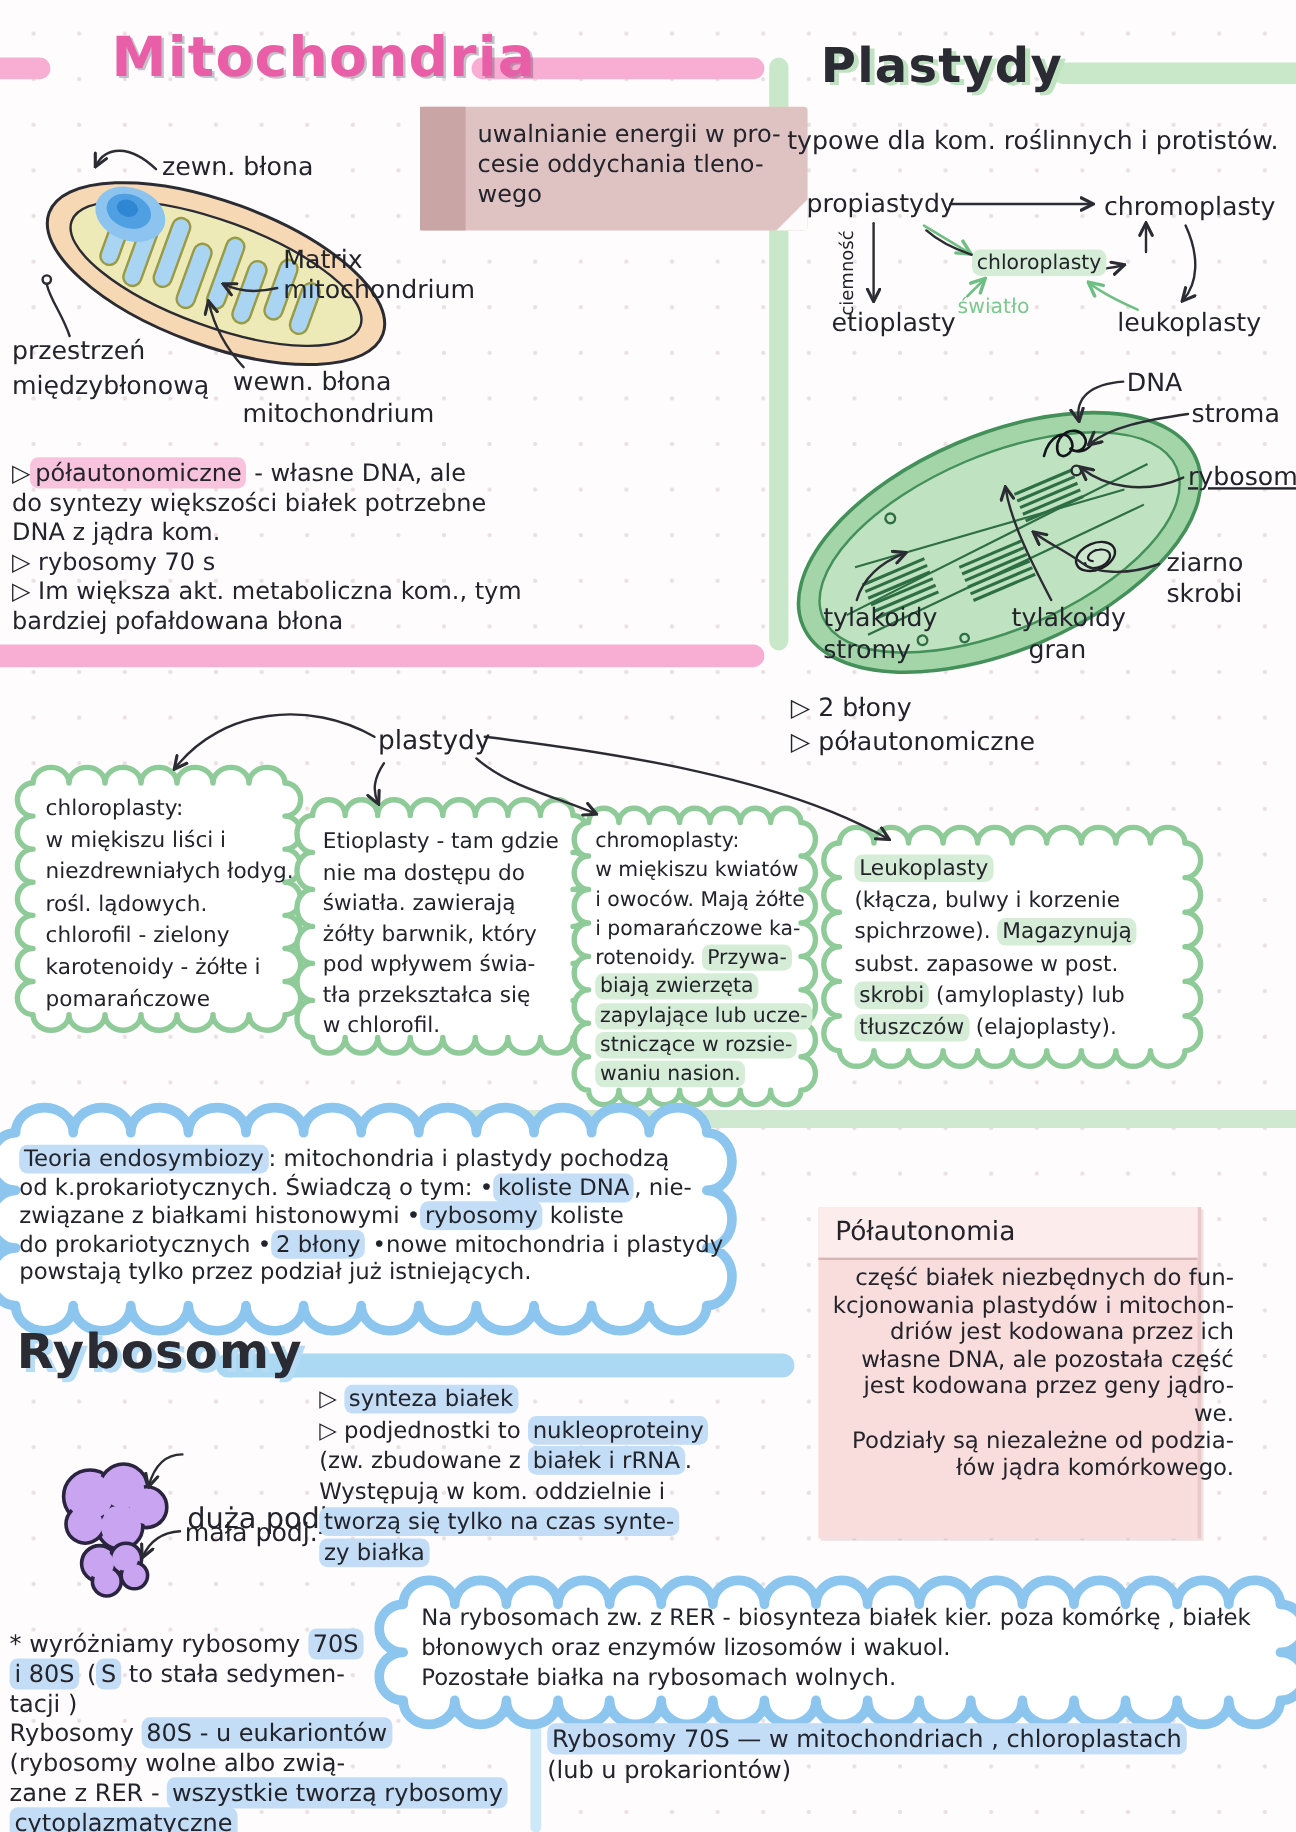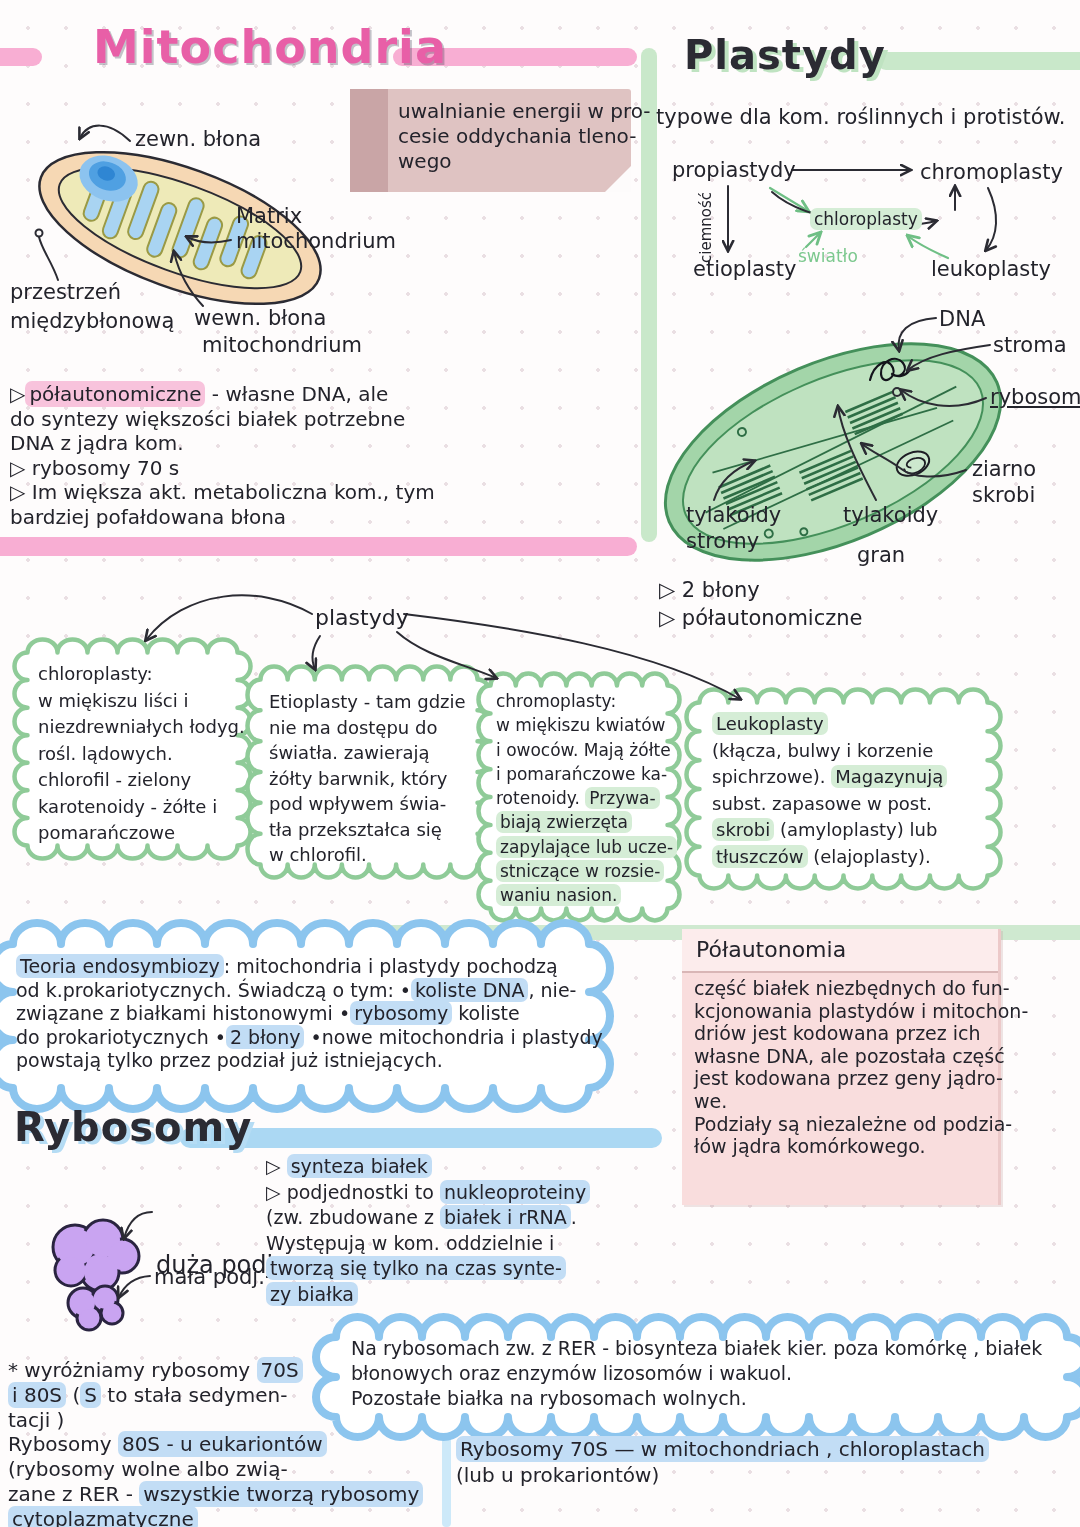--- a/index.html
+++ b/index.html
@@ -14,27 +14,27 @@
   .tblock{position:absolute;z-index:40;}
   .tblock .tl{white-space:nowrap;}
   .hl{border-radius:7px;padding:1px 4px;}
   .hl-pink{background:#f8c3dc;}
   .hl-green{background:#d5edd6;}
   .hl-blue{background:#c2ddf5;}
   .cloud{position:absolute;z-index:20;}
   .cloud-svg{position:absolute;left:0;top:0;overflow:visible;z-index:0;}
   .cloud .ctext{position:relative;z-index:1;}
   .note{position:absolute;z-index:15;}
-  #note-resp{left:350px;top:89px;width:281px;height:103px;background:#dfc3c2;border-radius:3px;}
+  #note-resp{left:350px;top:89px;width:281px;height:103px;background:#dfc3c2;border-radius:3px;padding-left:42px;}
   #note-resp .band{position:absolute;left:0;top:0;width:38px;height:100%;background:#c9a5a6;}
   #note-resp .fold-page{position:absolute;right:0;bottom:0;width:0;height:0;
     border-bottom:26px solid #fdfbfb;border-left:26px solid transparent;}
   #note-resp .ctext{position:absolute;left:48px;top:10px;font-size:20px;line-height:25px;}
-  #note-pol{left:682px;top:929px;width:316px;height:276px;background:#f9dddd;
-    border-right:3px solid #ecc9c9;box-shadow:2px 2px 0 rgba(190,150,150,.25);}
+  #note-pol{left:682px;top:1006px;width:316px;height:276px;background:#f9dddd;
+    border-right:3px solid #ecc9c9;box-shadow:2px 2px 0 rgba(190,150,150,.25);text-align:right;}
   #note-pol .hd{position:absolute;left:0;top:0;right:0;height:42px;background:#fcecec;
     border-bottom:2px solid #d9b6b6;}
   #note-pol .hd .tt{position:absolute;left:14px;top:8px;font-size:22px;}
   #note-pol .ctext{position:absolute;left:12px;top:48px;font-size:19px;line-height:22.6px;white-space:nowrap;}
   .vert{writing-mode:vertical-rl;transform:rotate(180deg);}
   svg#overlay{position:absolute;left:0;top:0;z-index:30;pointer-events:none;}
   .arrow{fill:none;stroke:#2b2b33;stroke-width:2;stroke-linecap:round;}
   .garrow{fill:none;stroke:#6fbf85;stroke-width:2.2;stroke-linecap:round;}
 </style>
 </head>
@@ -103,21 +103,21 @@
   <div class="tblock" style="left:972px;top:456px;font-size:21px;line-height:26px;">
     <div class="tl">ziarno</div>
     <div class="tl">skrobi</div>
   </div>
   <div class="tblock" style="left:686px;top:502px;font-size:21px;line-height:26px;">
     <div class="tl">tylakoidy</div>
     <div class="tl">stromy</div>
   </div>
   <div class="tblock" style="left:843px;top:502px;font-size:21px;line-height:26px;">
     <div class="tl">tylakoidy</div>
-    <div class="tl" style="padding-left:14px;margin-top:14px;">gran</div>
+    <div class="tl" style="padding-left:14px;">gran</div>
   </div>
 
   <div class="tblock" style="left:659px;top:576px;font-size:21px;line-height:28px;">
       <div class="tl"><span>▷ 2 błony</span></div>
       <div class="tl"><span>▷ półautonomiczne</span></div>
     </div>
 
   <div class="t" style="left:315px;top:604px;font-size:22px;">plastydy</div>
 
   <div class="cloud" style="left:20px;top:645px;width:225px;height:208px;">

